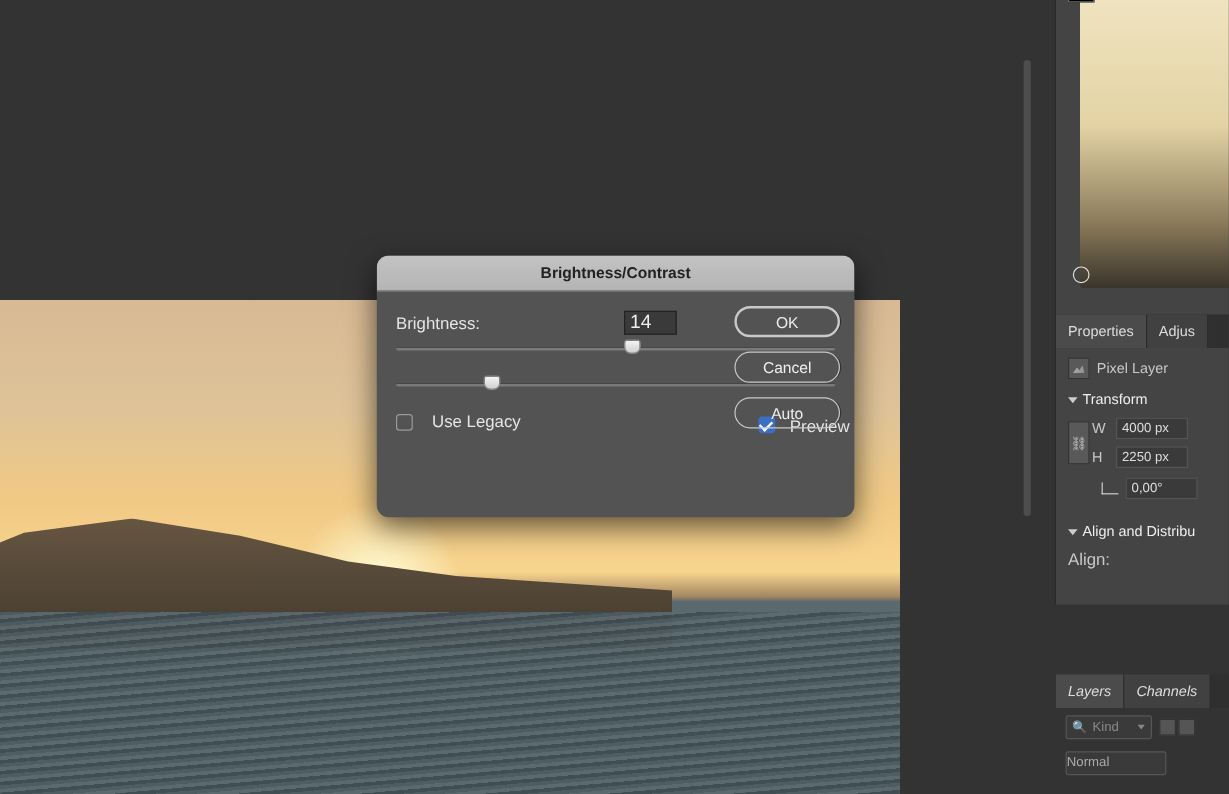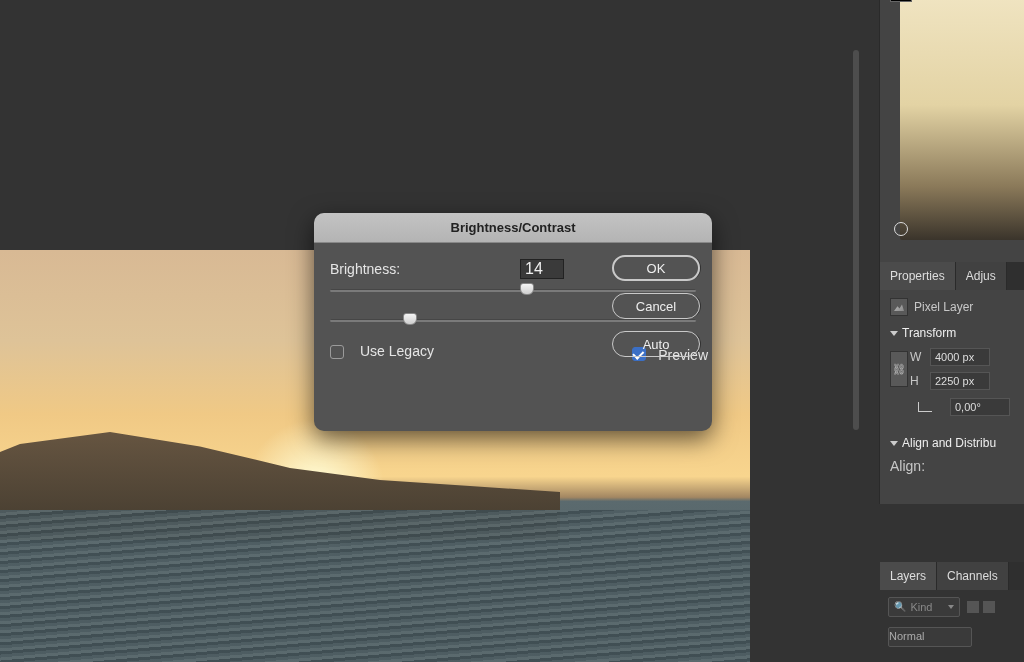--- a/index.html
+++ b/index.html
@@ -40,27 +40,27 @@
   .tab.active { background:#4b4b4b; }
   .panel-body { position:absolute; top:290px; left:0; width:100%; padding:8px 10px; color:#c8c8c8; font-size:12px; }
   .panel-row { display:flex; align-items:center; gap:6px; margin-bottom:10px; }
   .pix-icon { width:18px; height:18px; background:#595959; border:1px solid #333; display:flex; align-items:center; justify-content:center;}
   .pix-icon::after { content:""; width:10px; height:8px; background:linear-gradient(135deg,#bbb,#888); clip-path:polygon(0 100%,35% 40%,55% 70%,80% 20%,100% 100%);}
   .section-hdr { display:flex; align-items:center; gap:4px; margin:6px 0 8px; color:#eee; font-size:12px;}
   .chev { width:0; height:0; border-left:4px solid transparent; border-right:4px solid transparent; border-top:5px solid #ccc;}
   .dim-grid { display:grid; grid-template-columns:20px 20px auto; row-gap:6px; align-items:center; }
   .link-icon { grid-row:1 / span 2; width:18px; height:36px; background:#595959; border:1px solid #333; display:flex; align-items:center; justify-content:center; color:#ccc; font-size:11px;}
   .dim-input { background:#3a3a3a; border:1px solid #555; color:#ddd; font-size:11px; padding:2px 4px; width:60px;}
-  .angle-row { display:flex; align-items:center; gap:18px; margin-top:8px; margin-left:28px;}
+  .angle-row { display:flex; align-items:center; gap:6px; margin-top:8px; margin-left:28px;}
   .angle-ico { width:14px; height:10px; border-left:1.5px solid #ccc; border-bottom:1.5px solid #ccc;}
   
   .section-hdr2 { margin-top:20px; }
   .align-label { font-size:14px; color:#c8c8c8; margin-top:4px;}
 
-  .layers-tabbar { position:absolute; top:562px; left:0; width:100%; height:28px; background:#2f2f2f; display:flex;}
+  .layers-tabbar { position:absolute; top:562px; left:0; width:100%; height:28px; background:#2f2f2f; display:flex;font-style:italic;}
   .below-layers { position:absolute; top:590px; left:0; width:100%; padding:6px 8px;}
   .kind-dd { display:flex; align-items:center; gap:4px; width:72px; height:20px; background:#3a3a3a; border:1px solid #555; color:#888; font-size:11px; padding:0 5px; border-radius:2px;}
   .kind-dd .chev2 { margin-left:auto; width:0;height:0;border-left:3px solid transparent;border-right:3px solid transparent;border-top:4px solid #888;}
   .tiny-icons { display:inline-flex; gap:2px; margin-left:6px; vertical-align:middle;}
   .tiny { width:14px; height:14px; background:#555; border:1px solid #333;}
   .blend { margin-top:10px; width:84px; height:20px; background:#3a3a3a; border:1px solid #555; color:#aaa; font-size:11px; padding:2px 0; border-radius:2px;}
 
   
   .dialog {
     position: absolute; left: 314px; top: 213px; width: 398px; height: 218px;

